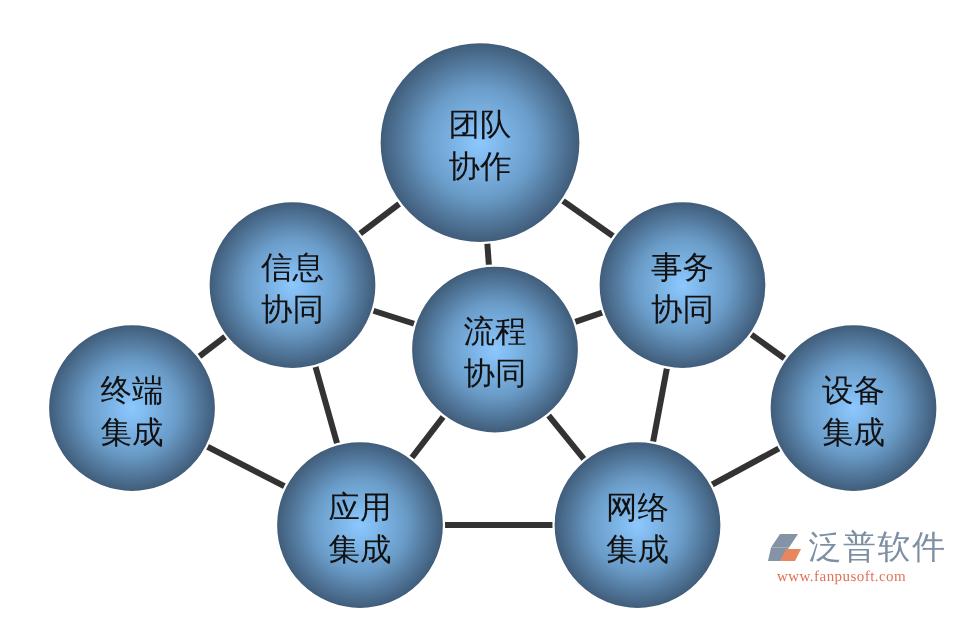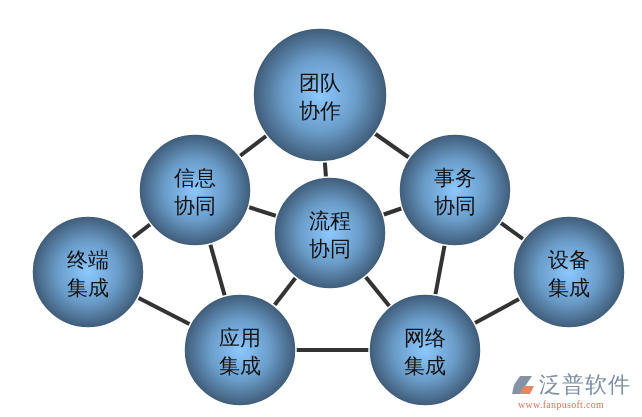--- a/index.html
+++ b/index.html
@@ -1,20 +1,20 @@
 <!DOCTYPE html>
 <html><head>
   <meta charset="utf-8">
   <style>
     html, body { margin: 0; padding: 0; background: #ffffff; }
     body { width: 642px; height: 417px; position: relative; overflow: hidden; font-family: "DejaVu Sans", sans-serif; }
     #diagram { position: absolute; left: 0; top: 0; width: 642px; height: 417px; }
     .edge { stroke: #333333; stroke-width: 4; }
     .node-label { font-family: "DejaVu Sans", sans-serif; font-size: 21px; fill: #111111; text-anchor: middle; }
-    .logo { position: absolute; left: 510px; top: 370px; width: 130px; height: 45px; }
+    .logo { position: absolute; left: 510px; top: 350px; width: 130px; height: 45px; }
     .logo-row { display: flex; align-items: center; }
     .logo-text { font-family: "DejaVu Sans", sans-serif; font-size: 22px; color: #7d8fa3; letter-spacing: 1px; margin-left: 3px; }
     .logo-url { font-family: Liberation Serif, serif; font-size: 10px; color: #e0735a; margin-left: 8px; margin-top: -1px; letter-spacing: 0.3px; }
   </style>
 </head>
 <body>
 
 <svg id="diagram" viewBox="0 0 642 417" xmlns="http://www.w3.org/2000/svg">
   <defs>
     <radialGradient id="sphere" cx="50%" cy="50%" r="50%">

